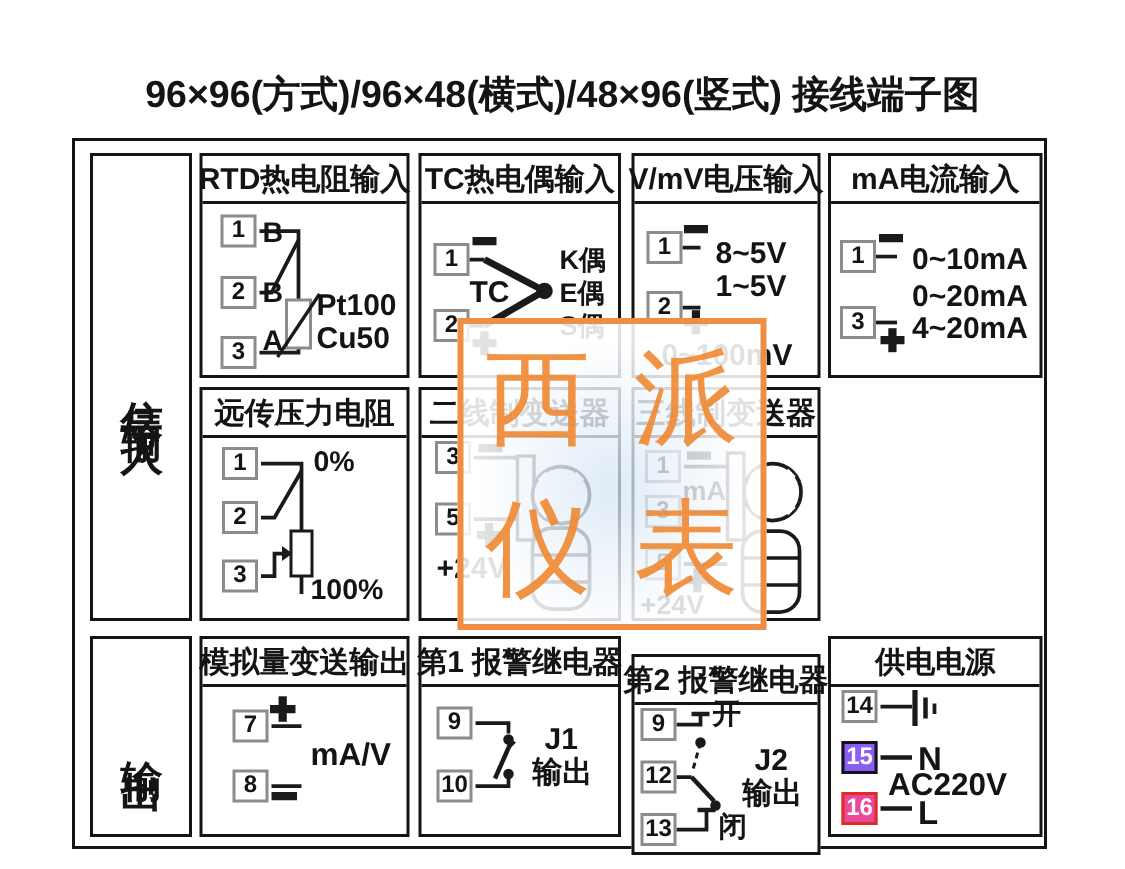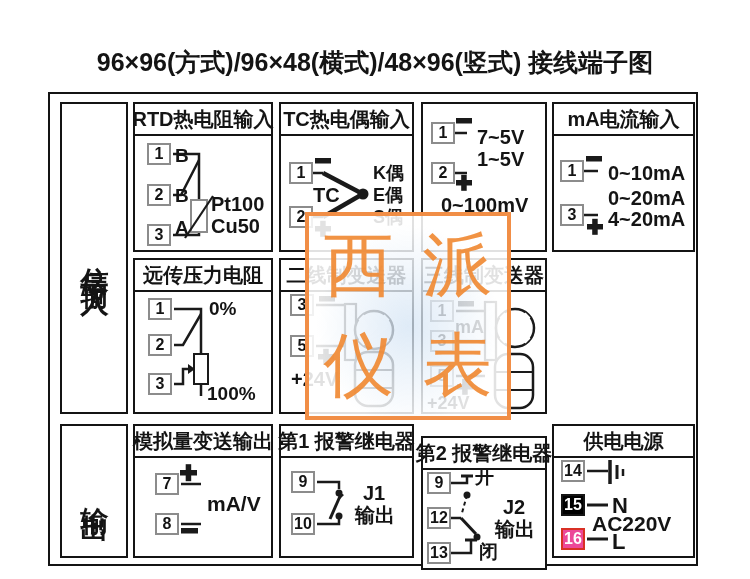--- a/index.html
+++ b/index.html
@@ -6,21 +6,21 @@
   body{width:750px;height:579px;background:#ffffff;font-family:"Liberation Sans","DejaVu Sans",sans-serif;position:relative;overflow:hidden;color:#141414;}
   .page-title{position:absolute;left:0;top:46px;width:750px;text-align:center;font-size:25px;font-weight:bold;letter-spacing:0px;}
   .outer-frame{position:absolute;left:48px;top:92px;width:650px;height:474px;border:2px solid #141414;box-sizing:border-box;}
   .sidebox{position:absolute;border:2px solid #141414;background:#fff;box-sizing:border-box;display:flex;align-items:center;justify-content:center;}
   .side-label{writing-mode:vertical-rl;text-orientation:upright;font-size:28px;font-weight:bold;letter-spacing:7px;line-height:1;}
   .box{position:absolute;border:2px solid #141414;background:#fff;box-sizing:border-box;}
   .box-title{height:30px;border-bottom:2px solid #141414;display:flex;align-items:center;justify-content:center;font-weight:bold;font-size:20px;white-space:nowrap;}
   .box-body{position:relative;width:100%;height:calc(100% - 32px);}
   .wires{position:absolute;left:0;top:0;}
   .term{position:absolute;width:24px;height:22px;box-sizing:border-box;border:2px solid #8c8c8c;background:#fff;color:#141414;font-weight:bold;font-size:16px;display:flex;align-items:center;justify-content:center;z-index:2;}
-  .term.black{background:#000000;border-color:#141414;color:#fff;}
+  .term.black{background:#8b5cf6;border-color:#141414;color:#fff;}
   .term.red{background:#ec4899;border-color:#d93025;color:#fff;text-align:right;}
   .lbl{position:absolute;font-weight:bold;white-space:nowrap;line-height:1.1;z-index:2;}
   .watermark{position:absolute;left:305px;top:212px;width:206px;height:208px;box-sizing:border-box;border:4px solid rgba(240,136,60,0.95);z-index:6;
     background:radial-gradient(ellipse at 50% 55%, rgba(175,205,235,0.40), rgba(255,255,255,0.72) 65%), rgba(255,255,255,0.55);
     display:flex;flex-wrap:wrap;}
   .wm-cell{width:50%;height:50%;display:flex;align-items:center;justify-content:center;}
   .wm-char{font-size:70px;color:rgba(240,138,52,0.92);font-weight:normal;}
 </style>
 </head>
 <body>
@@ -77,35 +77,36 @@
     <div class="term" style="left:8px;top:26px;">1</div>
     <div class="term" style="left:8px;top:70px;">2</div>
     <span class="lbl" style="left:32px;top:48px;font-size:20px;">TC</span>
     <span class="lbl" style="left:92px;top:28px;font-size:18px;">K偶</span>
     <span class="lbl" style="left:92px;top:50px;font-size:18px;">E偶</span>
     <span class="lbl" style="left:92px;top:72px;font-size:18px;">S偶</span>
   </div>
 </div>
 
 <div class="box" style="left:421px;top:102px;width:126px;height:150px;">
+  <div class="box-title">V/mV电压输入</div>
   <div class="box-body">
     <svg class="wires" width="122" height="114" viewBox="0 0 122 114">
       <path d="M30,29 H44" stroke="#1a1a1a" stroke-width="2.5" fill="none"></path>
       <path d="M30,69 H44" stroke="#1a1a1a" stroke-width="2.5" fill="none"></path>
       <g>
           <rect x="33" y="14" width="16" height="5.5" fill="#1a1a1a"></rect>
         </g>
       <g>
           <rect x="33" y="76" width="16" height="5.5" fill="#1a1a1a"></rect>
           <rect x="38.2" y="70.8" width="5.5" height="16" fill="#1a1a1a"></rect>
         </g>
     </svg>
     <div class="term" style="left:8px;top:18px;">1</div>
     <div class="term" style="left:8px;top:58px;">2</div>
-    <span class="lbl" style="left:54px;top:22px;font-size:20px;">7~5V</span>
+    <span class="lbl" style="left:54px;top:22px;font-size:20px;">8~5V</span>
     <span class="lbl" style="left:54px;top:44px;font-size:20px;">1~5V</span>
     <span class="lbl" style="left:18px;top:90px;font-size:20px;">0~100mV</span>
   </div>
 </div>
 
 <div class="box" style="left:552px;top:102px;width:143px;height:150px;">
   <div class="box-title">mA电流输入</div>
   <div class="box-body">
     <svg class="wires" width="139" height="114" viewBox="0 0 139 114">
       <path d="M28,35 H44" stroke="#1a1a1a" stroke-width="2.5" fill="none"></path>

